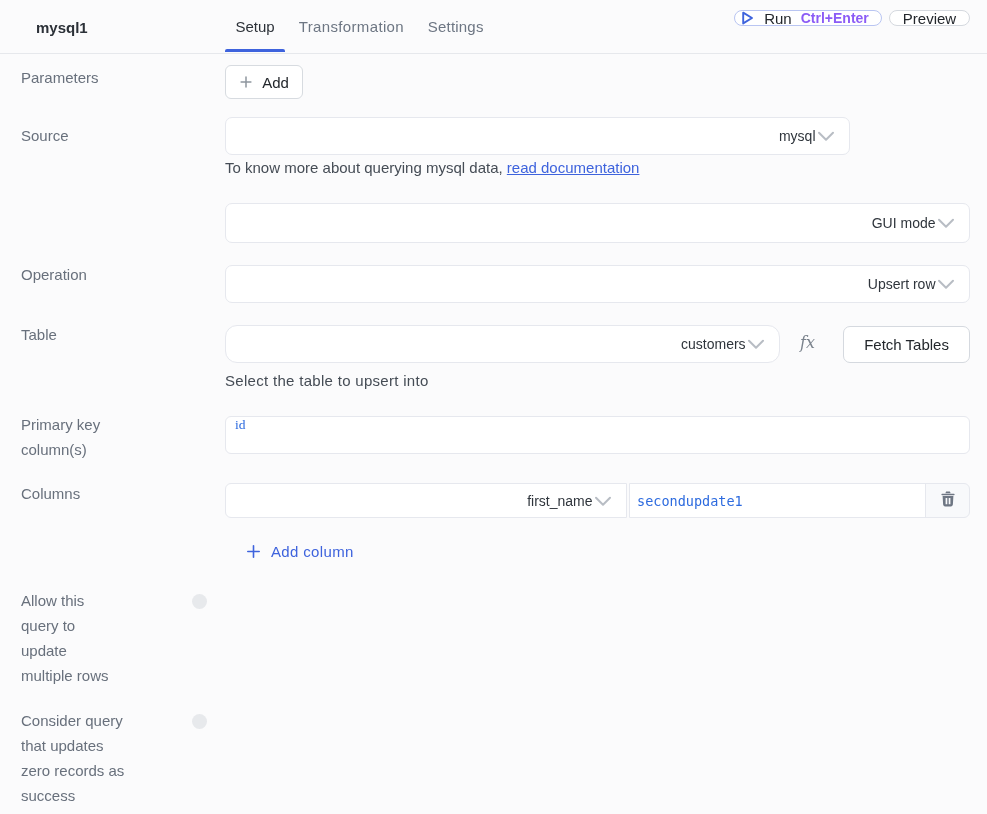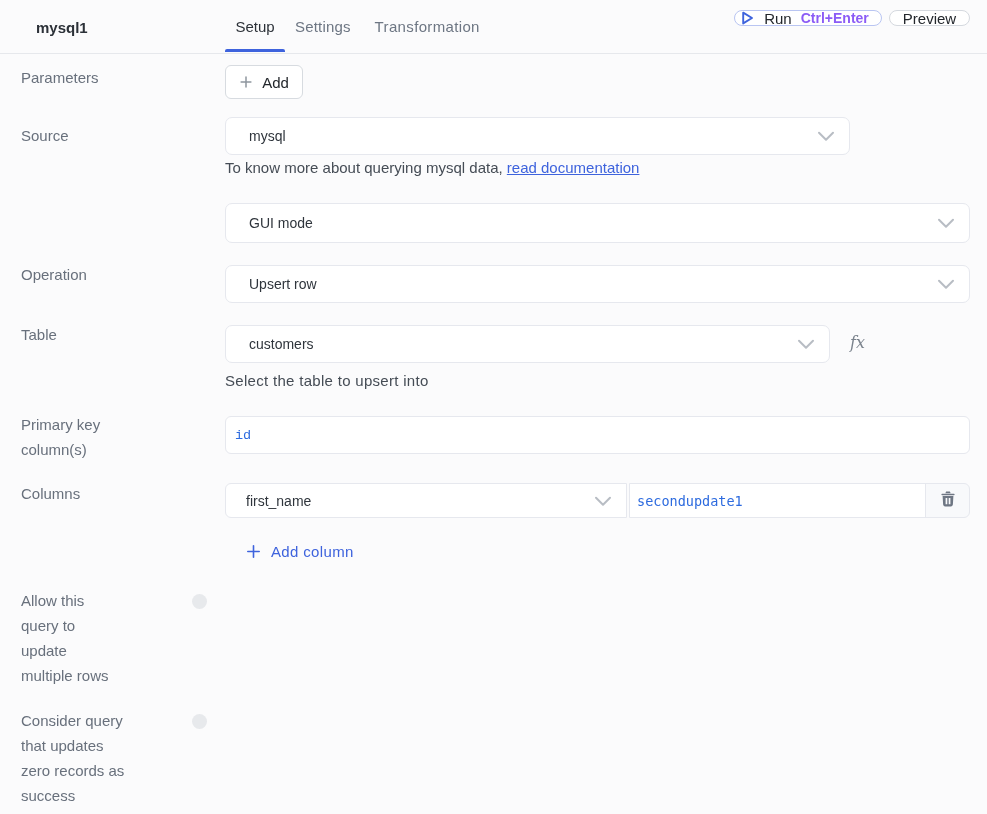--- a/index.html
+++ b/index.html
@@ -55,26 +55,26 @@
     width:144px; flex:0 0 144px;
     font-size:15px; color:#68707c; line-height:25px;
   }
   .row-fields { flex:1; min-width:0;padding-left:36px; }
   
   .select {
     background:#fff; border:1px solid #e6e8ee; border-radius:7px;
     height:38px; display:flex; align-items:center;
     padding:0 13.5px 0 23px; position:relative; cursor:pointer;
   }
-  .select .sel-text { flex:1; color:#2f353c; font-size:14px; }
+  .select .sel-text { flex:1; color:#2f353c; font-size:14px;text-align:right; }
   .chevron { flex:0 0 auto; color:#b7bcc3; display:flex; }
   .code-input {
     background:#fff; border:1px solid #e6e8ee; border-radius:6px;
-    height:38px; display:flex; align-items:center; padding:0 9px;
-    font-family:Liberation Mono, monospace; font-size:13.5px; color:#2d6bdf;
+    height:38px; display:flex; padding:0 9px;
+    font-family:Liberation Serif, serif; font-size:13.5px; color:#2d6bdf;
   }
   .helper-text { font-size:15px; color:#454c55; }
   .link { color:#3e63dd; text-decoration:underline; cursor:pointer; }
   
   .btn-add {
     width:78px; height:34px; gap:9px; border-radius:6px;
     border-color:#d7dbe0; font-weight:500;
   }
   .btn-add .plus { color:#8f969f; display:flex; }
   
@@ -112,22 +112,22 @@
     margin-left:3px; margin-top:0px; cursor:pointer; flex:0 0 auto;
   }
 </style>
 </head>
 <body>
 
 <div class="header">
   <div class="query-title">mysql1</div>
   <div class="tabs">
     <div class="tab active" style="padding:0 10.4px;">Setup</div>
+    <div class="tab" style="padding:0 13.8px; letter-spacing:0.35px;">Transformation</div>
     <div class="tab" style="padding:0 10px; letter-spacing:0.2px;">Settings</div>
-    <div class="tab" style="padding:0 13.8px; letter-spacing:0.35px;">Transformation</div>
   </div>
   <div class="header-actions">
     <button class="btn btn-run">
       <span class="play-icon">
         <svg width="16" height="16" viewBox="0 0 16 16" fill="none">
           <path d="M4.2 2.6 L13 8 L4.2 13.4 Z" stroke="#3e63dd" stroke-width="1.9" stroke-linejoin="round" fill="none"></path>
         </svg>
       </span>
       <span>Run</span>
       <span class="shortcut">Ctrl+Enter</span>
@@ -196,29 +196,32 @@
             </svg>
         </span>
       </div>
     </div>
   </div>
 
   <div class="row" style="margin-top:22px;">
     <div class="row-label" style="position:relative; top:-3px;">Table</div>
     <div class="row-fields">
       <div style="display:flex; align-items:center;">
-        <div class="select" style="width:605px;">
+        <div class="select" style="width:605px;border-radius:12px;">
           <span class="sel-text">customers</span>
           <span class="chevron">
             <svg width="20" height="20" viewBox="0 0 20 20" fill="none">
                 <path d="M3 6.7 L10 13.8 L17 6.7" stroke="#b8bdc4" stroke-width="2" stroke-linecap="round" stroke-linejoin="round"></path>
               </svg>
           </span>
         </div>
         <div class="fx" style="margin-left:20px; position:relative; top:-2px;">fx</div>
+        <button class="btn btn-fetch" style="margin-left:28px;">
+          <span>Fetch Tables</span>
+        </button>
       </div>
       <div class="helper-text" style="margin-top:9px; letter-spacing:0.3px;">Select the table to upsert into</div>
     </div>
   </div>
 
   <div class="row" style="margin-top:27px;">
     <div class="row-label" style="position:relative; top:-4px; width:120px; flex-basis:120px; padding-right:10px; margin-right:24px;">Primary key column(s)</div>
     <div class="row-fields">
       <div class="code-input">
         <span>id</span>

